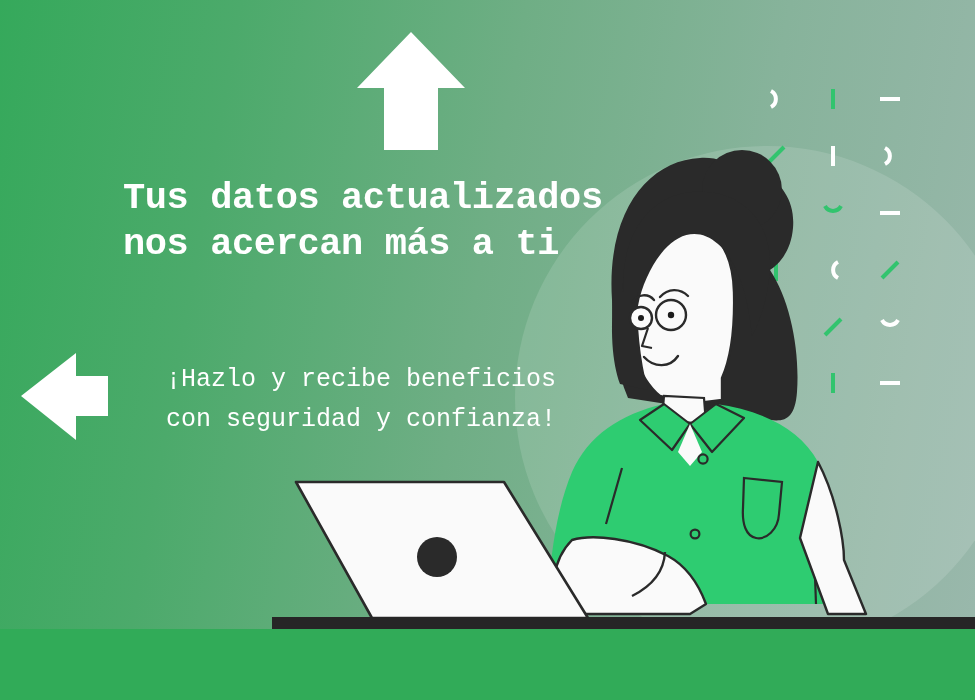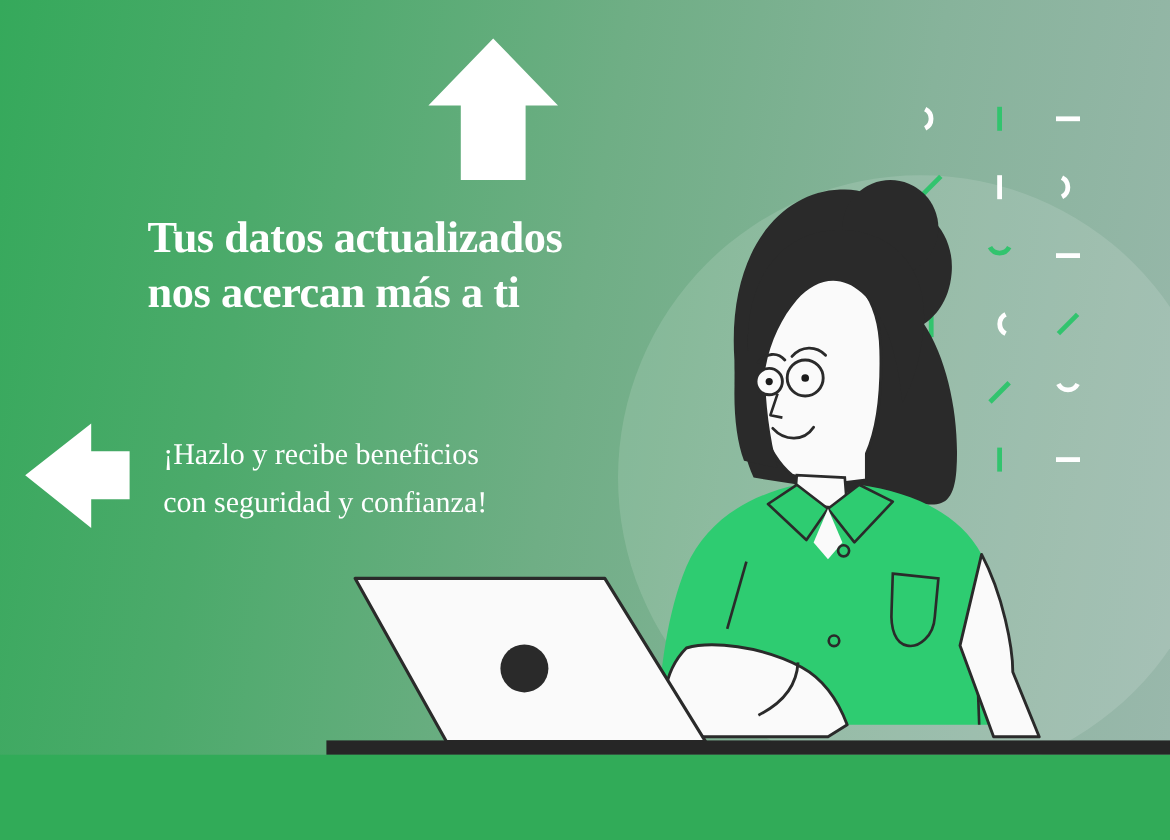--- a/index.html
+++ b/index.html
@@ -5,21 +5,21 @@
   html, body {
     margin: 0;
     padding: 0;
     background: #ffffff;
   }
   #banner {
     position: relative;
     width: 975px;
     height: 700px;
     overflow: hidden;
-    font-family: Liberation Serif, serif;
+    font-family: Liberation Mono, monospace;
   }
   .layer {
     position: absolute;
     top: 0; left: 0;
     width: 975px;
     height: 700px;
   }
   #bg-gradient {
     background: linear-gradient(100deg, #35a95b 0%, #4caa6b 22%, #6fae85 48%, #87b39b 72%, #9ab8ac 100%);
   }
@@ -45,21 +45,21 @@
   }
   #subheadline {
     position: absolute;
     left: 136px;
     top: 360px;
     width: 420px;
     color: #ffffff;
     font-size: 25px;
     font-weight: 400;
     line-height: 1.58;
-    text-align: left;
+    text-align: right;
     white-space: pre-line;
   }
   .svg-layer { position: absolute; top: 0; left: 0; }
 </style>
 </head>
 <body>
 
 <div id="banner">
 
   <div id="bg-gradient" class="layer"></div>

